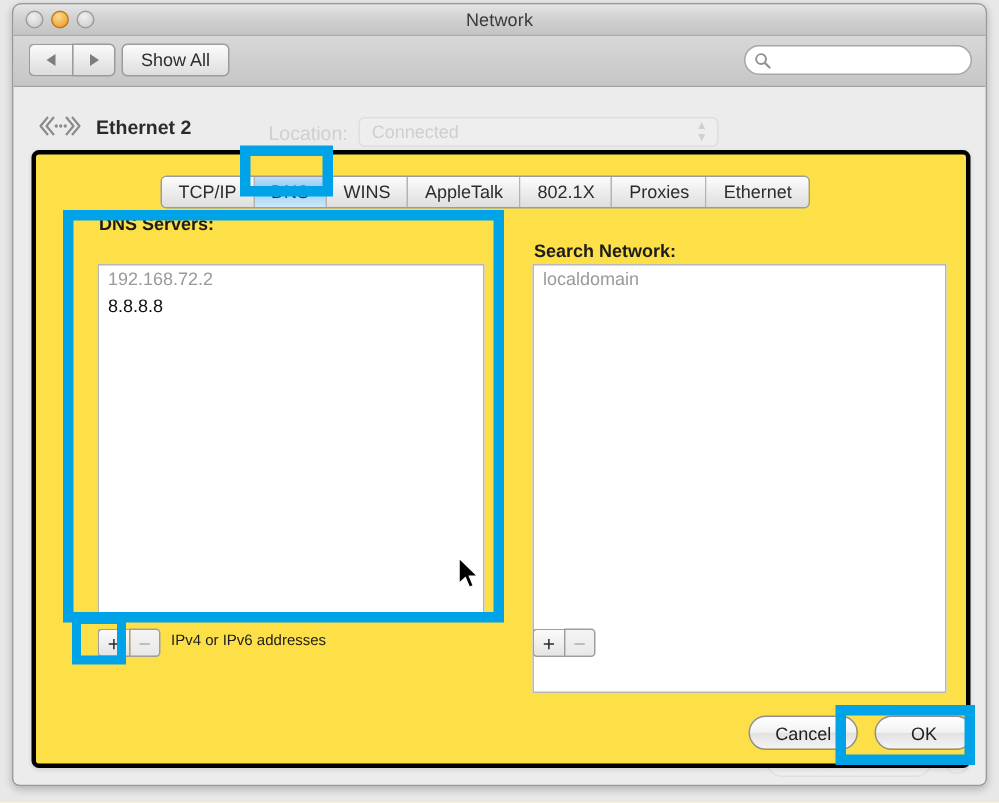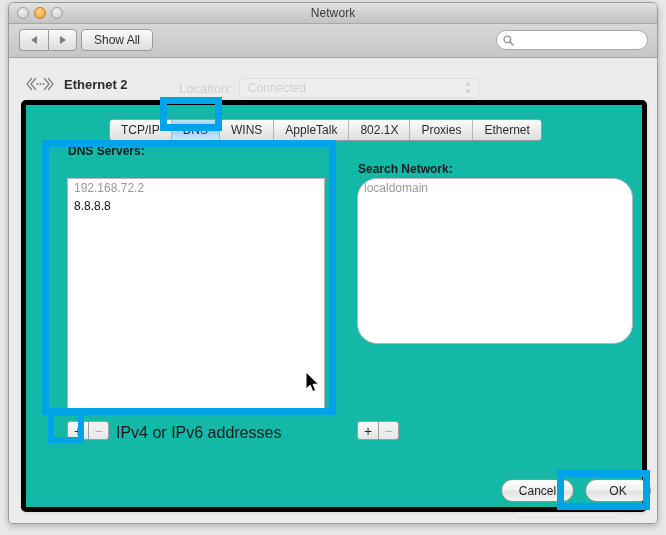--- a/index.html
+++ b/index.html
@@ -112,22 +112,22 @@
   .ghost-help {
     position:absolute; left:620px; top:440px; width:18px; height:18px;
     border:1px solid #e1e1e1; border-radius:50%; background:#eeeeee;
     font-size:11px; display:flex; align-items:center; justify-content:center;
   }
 
   
   .sheet {
     position:absolute; left:12px; top:42px;
     width:626px; height:412px;
-    background:#14b8a6;
-    border:5px solid #000000;
+    background:#fde047;
+    border:3px solid #000000;
     border-radius:5px;
     box-shadow:0 1px 3px rgba(0,0,0,.10);
   }
 
   
   .tabbar {
     position:absolute; left:83px; top:14px;
     height:22px; display:flex;
     border:1px solid #9c9c9c; border-radius:4px;
     background:linear-gradient(180deg,#fcfcfc,#e0e0e0);
@@ -169,21 +169,21 @@
     width:21px; height:19px;
     background:linear-gradient(180deg,#fbfbfb,#e4e4e4);
     border:1px solid #9e9e9e;
     display:flex; align-items:center; justify-content:center;
     font-size:14px; line-height:1; color:#2a2a2a;
   }
   .stepbtn.plus  { border-radius:3px 0 0 3px; border-right:none; }
   .stepbtn.minus { border-radius:0 3px 3px 0; }
   .stepbtn.disabled { color:#b0b0b0; background:linear-gradient(180deg,#f4f4f4,#e8e8e8); }
 
-  .hint { position:absolute; font-size:16px; color:#1c1c1c; }
+  .hint { position:absolute; font-size:10px; color:#1c1c1c; }
 
   
   .sheetbtn {
     position:absolute; height:23px;
     border:1px solid #8f8f8f; border-radius:12px;
     background:linear-gradient(180deg,#ffffff 0%,#f2f2f2 48%,#e2e2e2 52%,#f4f4f4 100%);
     font-size:12px; color:#1e1e1e;
     display:flex; align-items:center; justify-content:center;
   }
 
@@ -305,21 +305,21 @@
           <div class="stepbtn plus">
             <span>+</span>
           </div>
           <div class="stepbtn minus disabled">
             <span>−</span>
           </div>
         </div>
         <div class="hint" style="left:90px; top:319px;">IPv4 or IPv6 addresses</div>
 
         <div class="panel-label" style="left:332px; top:57px;">Search Network:</div>
-        <div class="listbox" style="left:331px; top:73px; width:276px; height:166px;border-radius:20px;">
+        <div class="listbox" style="left:331px; top:73px; width:276px; height:286px;">
           <div class="listrow dim">localdomain</div>
         </div>
         <div class="stepper" style="left:331px; top:316px;">
           <div class="stepbtn plus">
             <span>+</span>
           </div>
           <div class="stepbtn minus disabled">
             <span>−</span>
           </div>
         </div>

